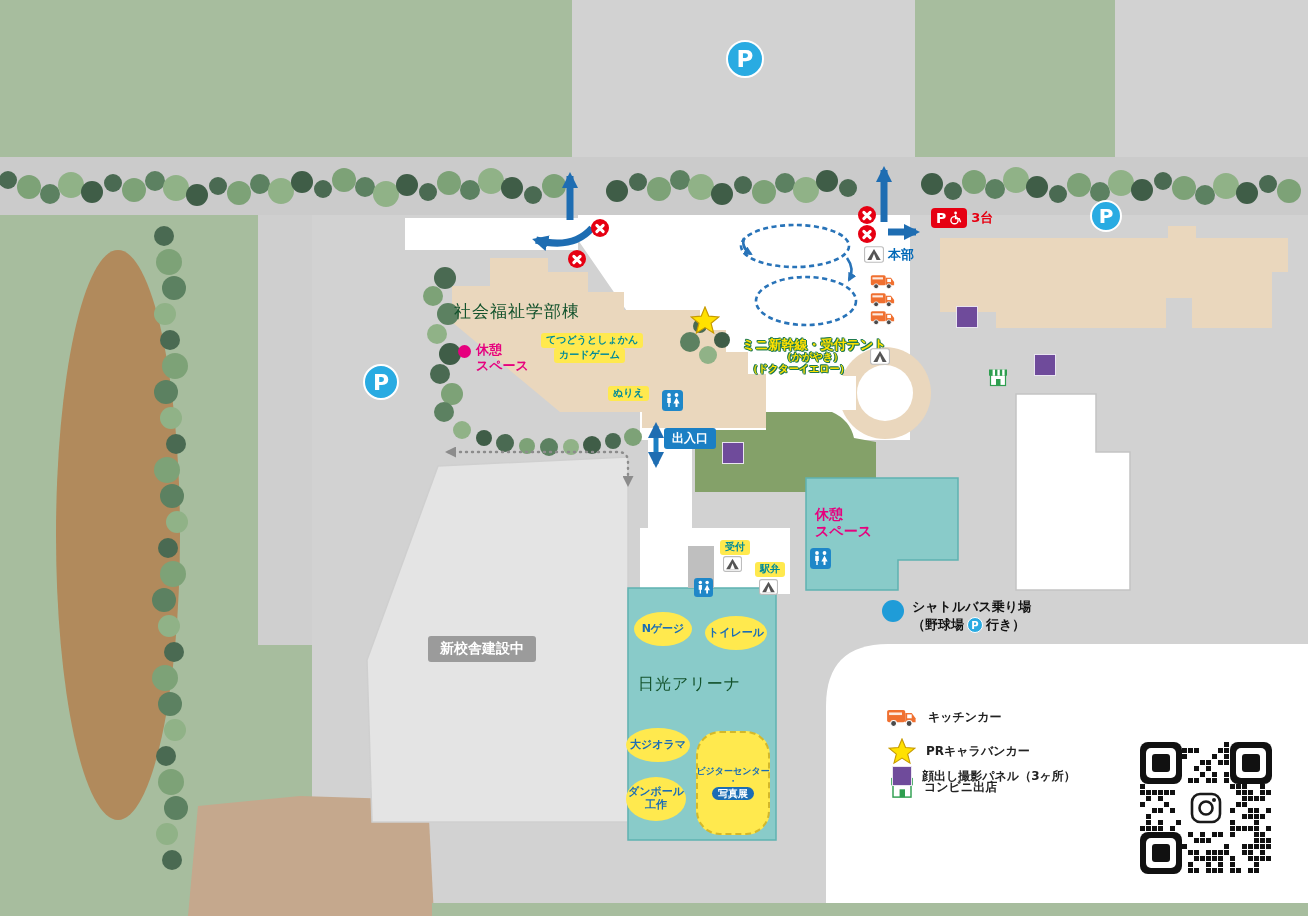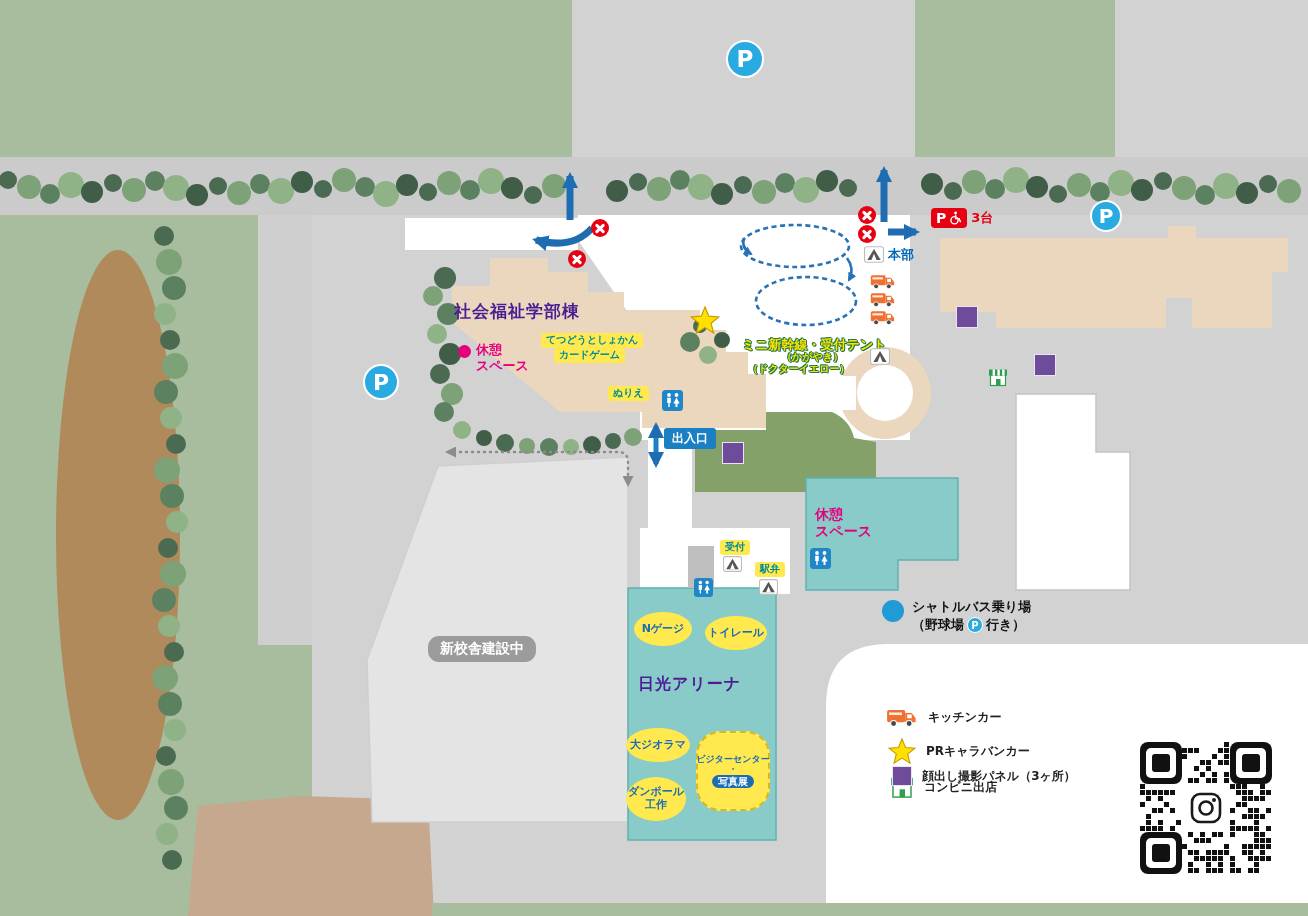--- a/index.html
+++ b/index.html
@@ -16,26 +16,26 @@
   .noentry::after{transform:rotate(-45deg)}
   .pill{position:absolute;background:#ffe94e;color:#008a99;font-weight:bold;font-size:10px;
         padding:1px 5px;border-radius:3px;line-height:1.25;white-space:nowrap}
   .bluelabel{position:absolute;background:#1b7fc4;color:#fff;font-weight:bold;font-size:12px;
         padding:2px 8px;border-radius:3px;white-space:nowrap}
   .pinktxt{color:#e6007e;font-weight:bold;font-size:13px;line-height:1.2;white-space:nowrap}
   .ylabel{position:absolute;color:#ffe100;font-weight:bold;white-space:nowrap;
         text-shadow:-1px 0 #1e7a4f,1px 0 #1e7a4f,0 -1px #1e7a4f,0 1px #1e7a4f,1px 1px #1e7a4f,-1px -1px #1e7a4f}
   .oval{position:absolute;background:#ffe94e;border-radius:50%;display:flex;align-items:center;
         justify-content:center;text-align:center;color:#1b6db5;font-weight:bold;font-size:11px;line-height:1.15;white-space:nowrap}
-  .bigtitle{position:absolute;color:#4c1d95;font-weight:bold;font-size:17px;white-space:nowrap;letter-spacing:1px}
+  .bigtitle{position:absolute;color:#14532d;font-weight:normal;font-size:17px;white-space:nowrap;letter-spacing:1px}
   .panel{position:absolute;background:#6f4b9b;border:1px solid rgba(255,255,255,.85)}
   .legend-row{position:absolute;display:flex;align-items:center;gap:10px}
   .legend-label{font-size:12px;font-weight:600;color:#222;white-space:nowrap}
   .badge-construction{position:absolute;background:#9b9b9b;color:#fff;font-weight:bold;font-size:14px;
-        padding:4px 12px;border-radius:11px;white-space:nowrap}
+        padding:4px 12px;border-radius:3px;white-space:nowrap}
   .shuttle-text{position:absolute;color:#111;font-weight:bold;font-size:13px;white-space:nowrap;display:flex;align-items:center;gap:3px}
   .redbox{display:flex;align-items:center;gap:3px;background:#e60012;color:#fff;border-radius:4px;padding:2px 5px;font-weight:bold;font-size:14px}
   .qr-wrap{position:absolute;width:152px;height:152px;background:#fff;border-radius:10px}
 </style>
 </head>
 <body>
 
 <svg width="0" height="0" style="position:absolute">
   <defs>
     <symbol id="sym-truck" viewBox="0 0 24 17">
@@ -387,21 +387,21 @@
   <div class="bigtitle" style="left:638px;top:674px;font-size:16px">日光アリーナ</div>
   <div class="oval" style="left:634px;top:612px;width:58px;height:34px">
       <span>Nゲージ</span>
     </div>
   <div class="oval" style="left:705px;top:616px;width:62px;height:34px">
       <span>トイレール</span>
     </div>
   <div class="oval" style="left:626px;top:728px;width:64px;height:34px">
       <span>大ジオラマ</span>
     </div>
-  <div class="oval" style="left:696px;top:731px;width:74px;height:80px;border-radius:24px;border:2px dashed #d4b82a;flex-direction:column">
+  <div class="oval" style="left:696px;top:731px;width:74px;height:104px;border-radius:24px;border:2px dashed #d4b82a;flex-direction:column">
     <span style="font-size:9px">ビジターセンター</span>
     <span style="font-size:9px">・</span>
     <span style="background:#1b6db5;color:#fff;border-radius:8px;padding:1px 6px;font-size:10px">写真展</span>
   </div>
   <div class="oval" style="left:626px;top:777px;width:60px;height:44px;flex-direction:column">
     <span>ダンボール</span>
     <span>工作</span>
   </div>
 
   <div class="ov" style="left:882px;top:600px;width:22px;height:22px;border-radius:50%;background:#1f9cd8"></div>

